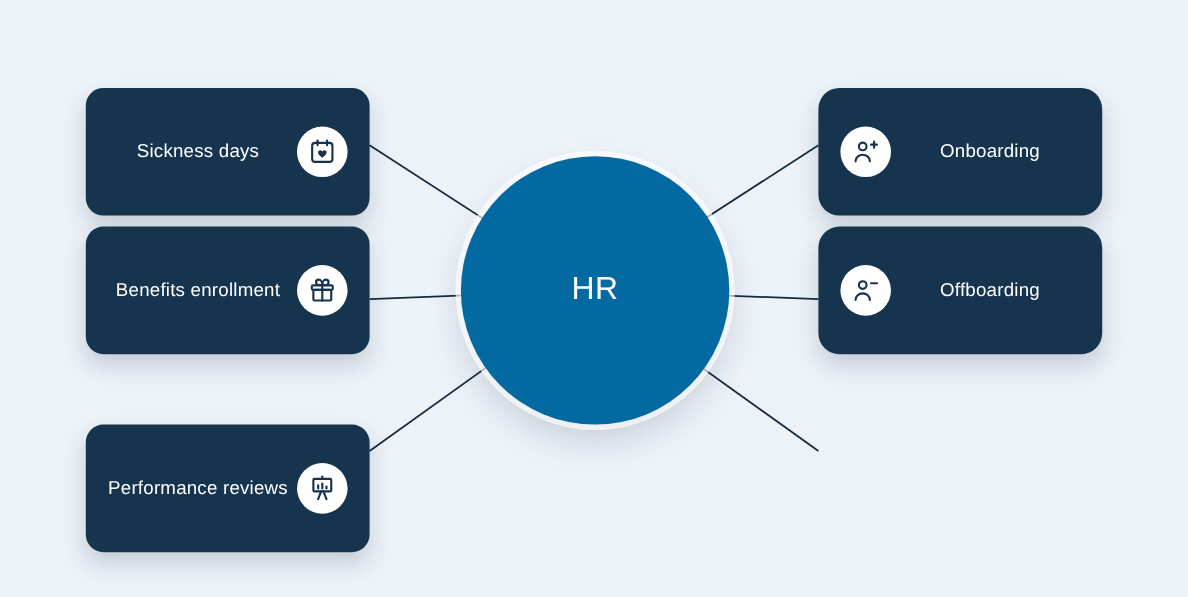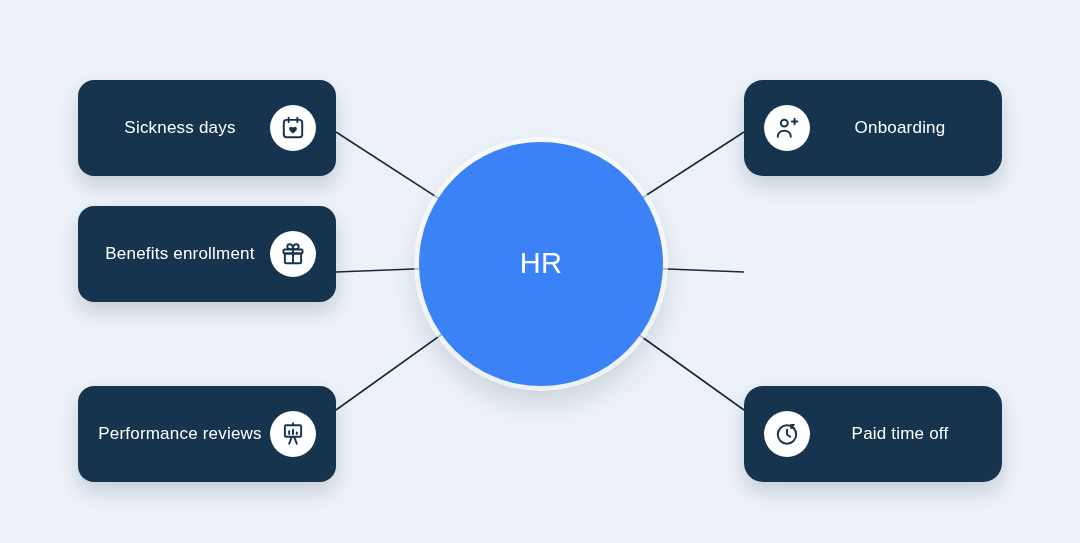--- a/index.html
+++ b/index.html
@@ -16,21 +16,21 @@
     background: #edf2f8;
   }
   .connectors {
     position: absolute;
     inset: 0;
     z-index: 0;
   }
   .node {
     position: absolute;
     width: 258px;
-    height: 96px;
+    height: 116px;
     background: #17344f;
     border-radius: 16px;
     box-shadow: 0 10px 20px rgba(21, 44, 70, 0.18);
     display: flex;
     align-items: center;
     padding: 0 20px;
     z-index: 2;
   }
   .node-label {
     flex: 1;
@@ -69,21 +69,21 @@
   .left-node .icon-circle { order: 2; }
   .right-node .icon-circle { order: 1; }
   .right-node .node-label { order: 2; padding-left: 8px; }
   .hub {
     position: absolute;
     left: 419px;
     top: 142px;
     width: 244px;
     height: 244px;
     border-radius: 50%;
-    background: #3b82f6;
+    background: #0369a1;
     box-shadow: 0 0 0 5px rgba(255, 255, 255, 0.65), 0 14px 30px rgba(21, 44, 70, 0.18);
     display: flex;
     flex-direction: column;
     align-items: center;
     justify-content: center;
     z-index: 1;
   }
   .hub-line {
     color: #ffffff;
     font-size: 29px;
@@ -156,25 +156,25 @@
       <svg viewBox="0 0 24 24">
         <circle cx="9.5" cy="7.5" r="3.2"></circle>
         <path d="M3.5 20c0-3.3 2.7-5.5 6-5.5s6 2.2 6 5.5"></path>
         <line x1="16.5" y1="6" x2="21.5" y2="6"></line>
         <line x1="19" y1="3.5" x2="19" y2="8.5"></line>
       </svg>
     </div>
     <div class="node-label">Onboarding</div>
   </div>
 
-
-  <div class="node right-node row-3">
+  <div class="node right-node row-2">
     <div class="icon-circle">
       <svg viewBox="0 0 24 24">
-        <circle cx="12" cy="12.5" r="8.5"></circle>
-        <path d="M12 8v4.5l3 2"></path>
-        <path d="M15.5 3.5l3 0l-3 3l3 0" stroke-width="1.4"></path>
+        <circle cx="9.5" cy="7.5" r="3.2"></circle>
+        <path d="M3.5 20c0-3.3 2.7-5.5 6-5.5s6 2.2 6 5.5"></path>
+        <line x1="16.5" y1="6" x2="21.5" y2="6"></line>
       </svg>
     </div>
-    <div class="node-label">Paid time off</div>
+    <div class="node-label">Offboarding</div>
   </div>
+
 
 </div>
 
 </body></html>

